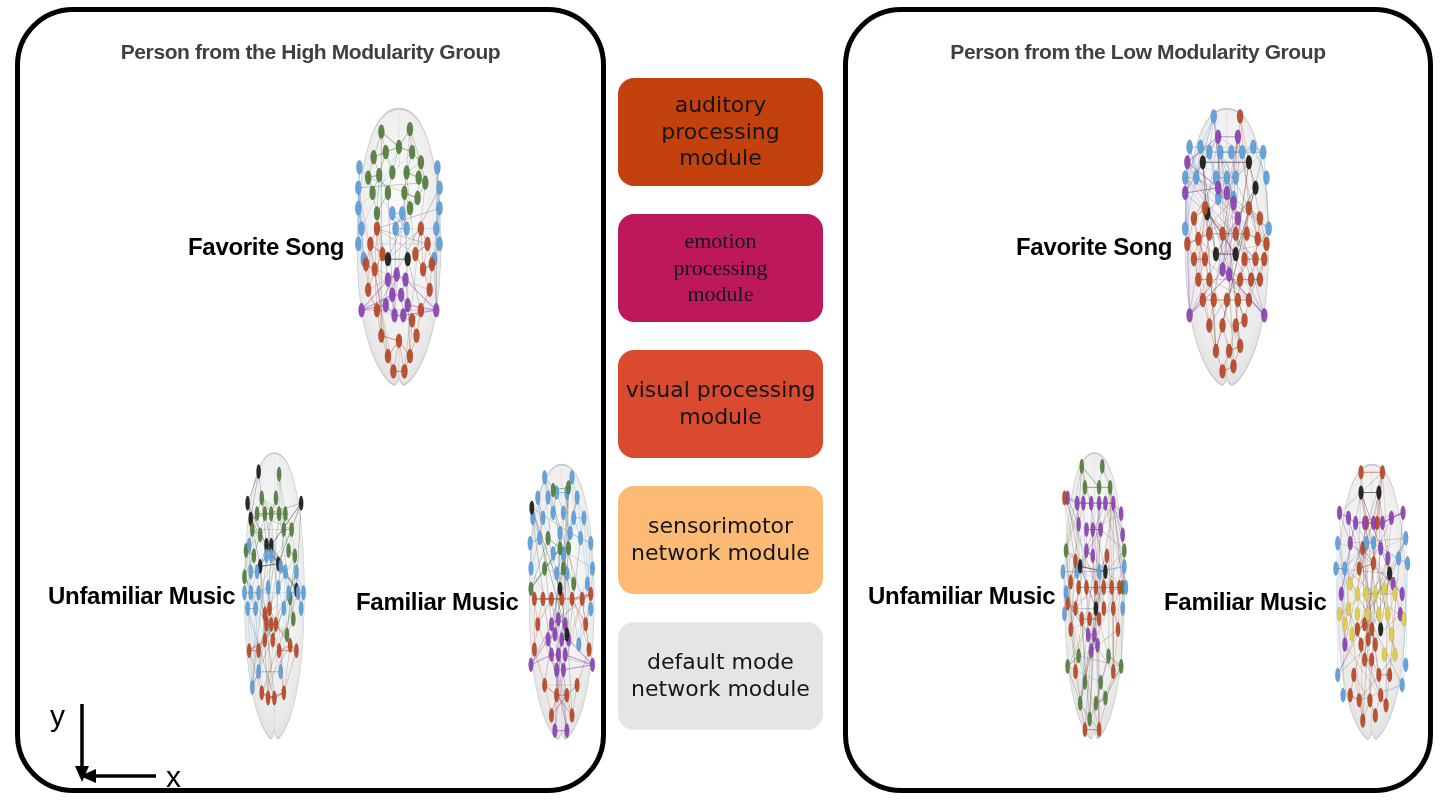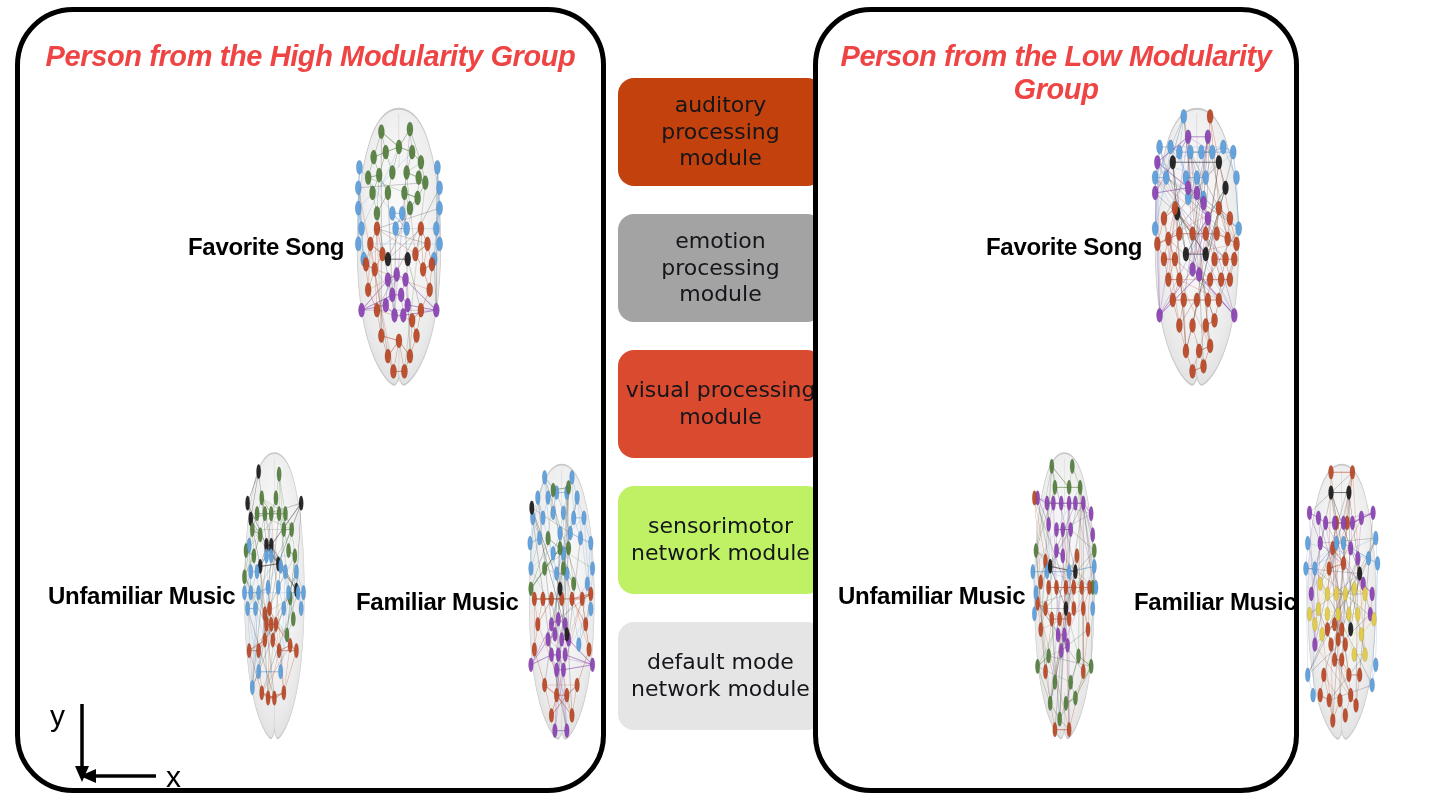--- a/index.html
+++ b/index.html
@@ -5,24 +5,24 @@
   html,body{margin:0;padding:0;}
   body{
     width:1440px;height:810px;position:relative;background:#ffffff;
     overflow:hidden;font-family:"Liberation Sans",sans-serif;
   }
   .panel{
     position:absolute;top:7px;height:786px;box-sizing:border-box;
     border:5px solid #000;border-radius:58px;background:#fff;
   }
   .panel.high{left:15px;width:591px;}
-  .panel.low{left:813px;width:486px;padding-left:48px;}
+  .panel.low{left:843px;width:590px;padding-left:48px;}
   .panel-title{
     position:absolute;top:28px;left:0;right:0;text-align:center;
-    font-size:29px;font-weight:bold;color:#ef4444;letter-spacing:-0.4px;font-style:italic;
+    font-size:21px;font-weight:bold;color:#404040;letter-spacing:-0.4px;
   }
   .brain-slot{position:absolute;display:flex;flex-direction:row;align-items:center;}
   .brain-label{
     font-size:24px;font-weight:bold;color:#000;text-align:center;
     letter-spacing:-0.3px;margin-bottom:4px;white-space:nowrap;
   }
   .brain-svg-holder{width:100%;}
   .brain-svg-holder svg{display:block;width:100%;}
   
   .slot-fav{left:168px;top:84px;width:266px;}
@@ -847,26 +847,26 @@
     <line x1="128" y1="84" x2="66" y2="84" stroke="#000" stroke-width="3.5"></line>
     <polygon points="68,77 68,91 52,84" fill="#000"></polygon>
     <text x="138" y="95">x</text>
   </svg>
 </div>
 
 <div class="legend">
   <div class="legend-box" style="background: #c2410c;">auditory
 processing
 module</div>
-  <div class="legend-box" style="background: #a3a3a3;">emotion
+  <div class="legend-box" style="background: #be185d; font-family: Liberation Serif, serif;">emotion
 processing
 module</div>
   <div class="legend-box" style="background: rgb(217, 74, 46);">visual processing
 module</div>
-  <div class="legend-box" style="background: #bef264;">sensorimotor
+  <div class="legend-box" style="background: #fdba74;">sensorimotor
 network module</div>
   <div class="legend-box" style="background: #e5e5e5;">default mode
 network module</div>
 </div>
 
 <div class="panel low">
   <div class="panel-title">Person from the Low Modularity Group</div>
 
   <div class="brain-slot slot-fav">
     <div class="brain-label">Favorite Song</div>

